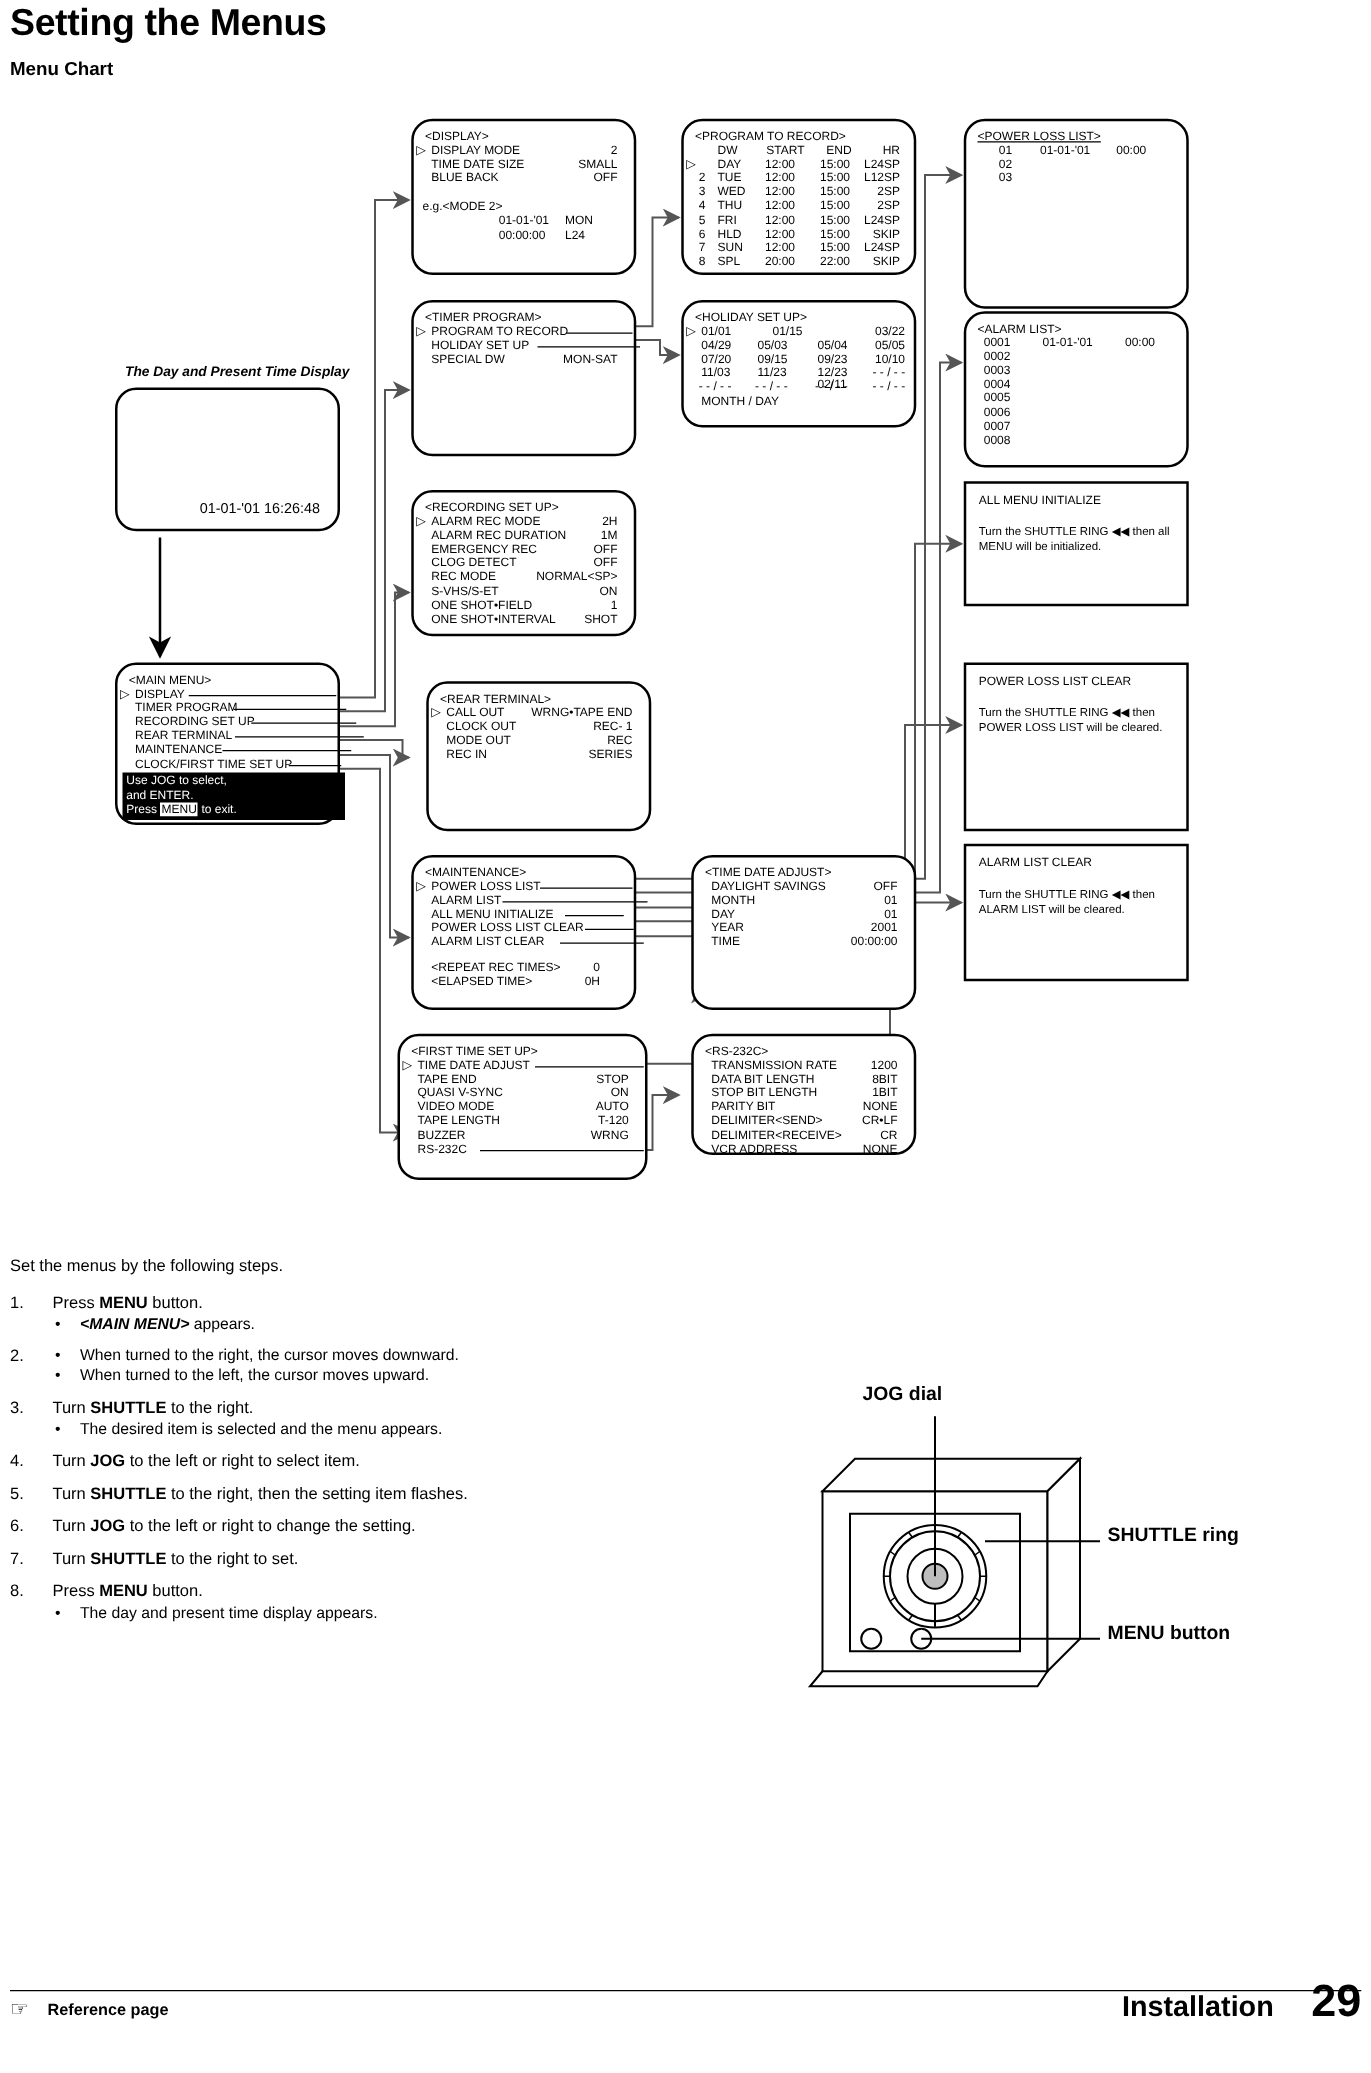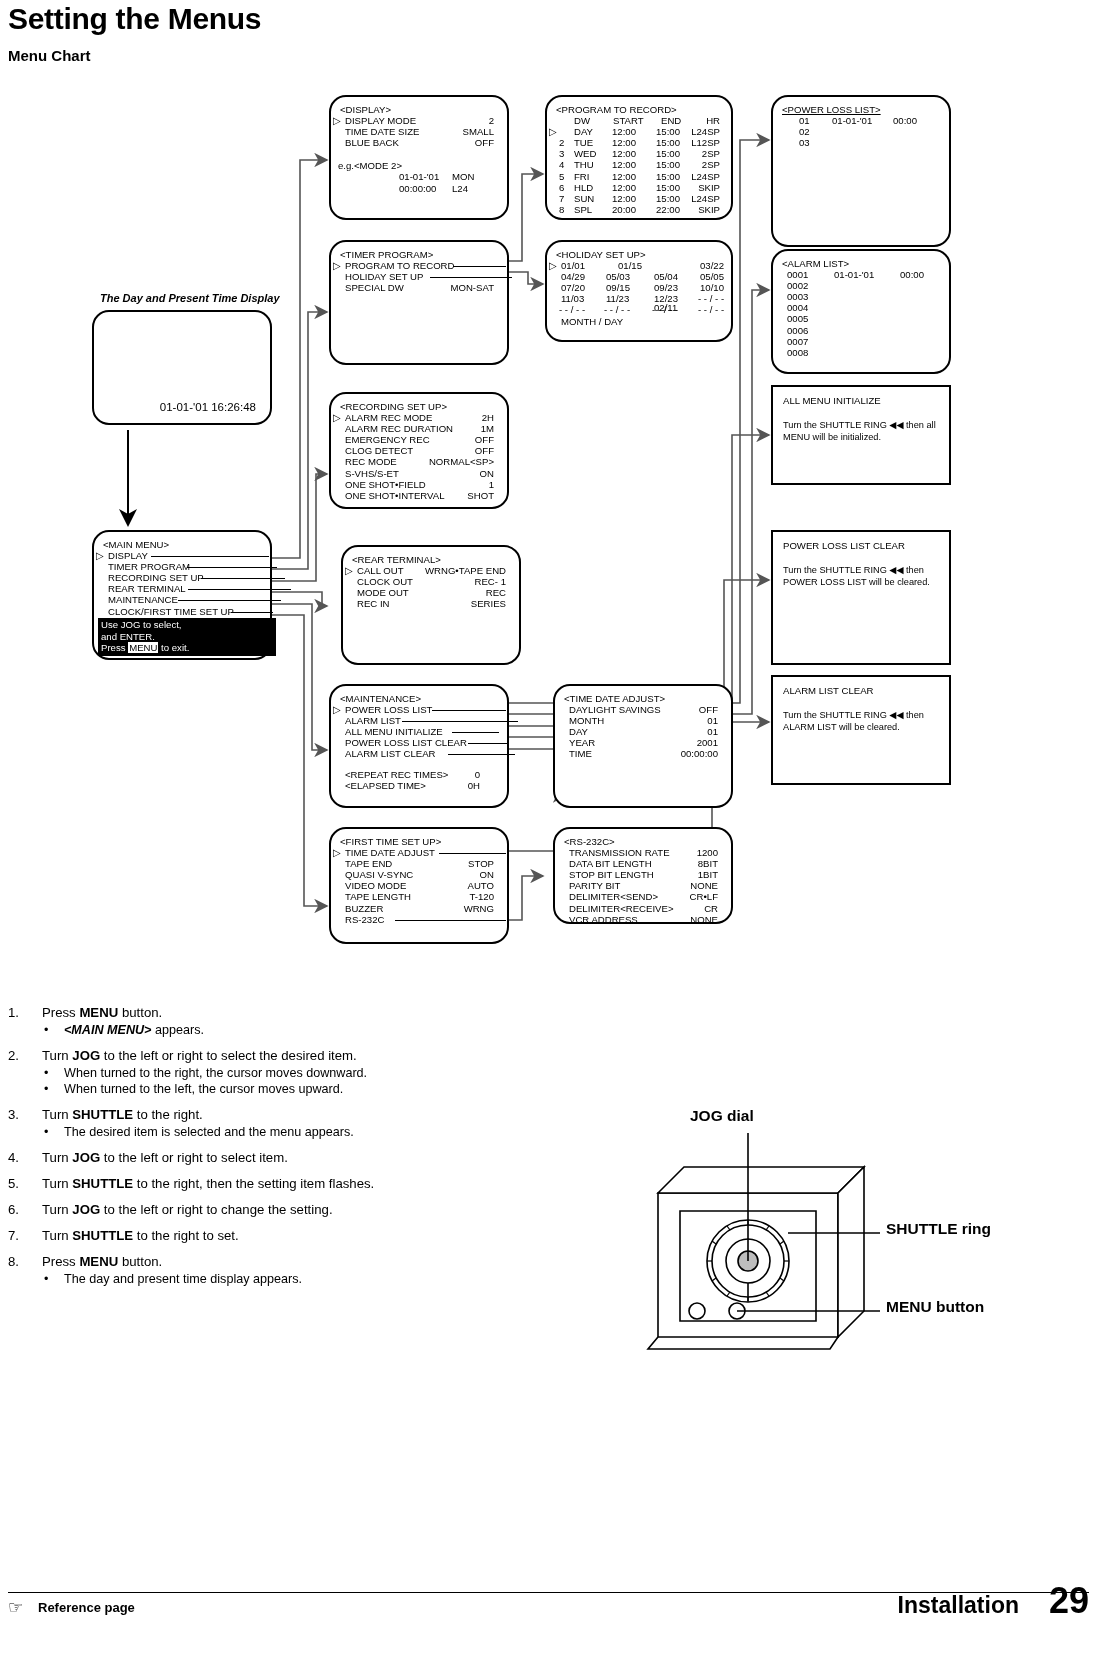--- a/index.html
+++ b/index.html
@@ -528,21 +528,21 @@
       <span class="lbl">TIME</span>
       <span class="val rt" style="right:4px;">00:00:00</span>
     </div>
   </div>
 
   <div class="info" style="left:771px; top:675px; width:180px; height:110px;">
     <div class="hd">ALARM LIST CLEAR</div>
     <div class="bd">Turn the SHUTTLE RING ◀◀ then ALARM LIST will be cleared.</div>
   </div>
 
-  <div class="osd" style="left:329px; top:827px; width:180px; height:117px;">
+  <div class="osd" style="left:318px; top:827px; width:200px; height:117px;">
     <span class="ttl">&lt;FIRST TIME SET UP&gt;</span>
     <div class="row">
       <span class="cur">▷</span>
       <span class="lbl">TIME DATE ADJUST</span>
       <span class="leader" style="left:99px; right:-8px;"></span>
     </div>
     <div class="row">
       <span class="lbl">TAPE END</span>
       <span class="val rt" style="right:4px;">STOP</span>
     </div>
@@ -596,30 +596,30 @@
     </div>
     <div class="row">
       <span class="lbl">VCR ADDRESS</span>
       <span class="val rt" style="right:4px;">NONE</span>
     </div>
   </div>
 
 </div>
 
 <div class="steps">
+  <p class="lead">Set the menus by the following steps.</p>
 
   <div class="step">
     <span class="num">1.</span>
     <p class="hd"><span>Press </span><b>MENU</b><span> button.</span></p>
     <p class="sub"><span class="bul">•</span><i class="bi">&lt;MAIN MENU&gt;</i><span> appears.</span></p>
   </div>
 
   <div class="step">
     <span class="num">2.</span>
-    <p class="hd"><span>Turn </span><b>JOG</b><span> to the left or right to select the desired item.</span></p>
     <p class="sub"><span class="bul">•</span><span>When turned to the right, the cursor moves downward.</span></p>
     <p class="sub"><span class="bul">•</span><span>When turned to the left, the cursor moves upward.</span></p>
   </div>
 
   <div class="step">
     <span class="num">3.</span>
     <p class="hd"><span>Turn </span><b>SHUTTLE</b><span> to the right.</span></p>
     <p class="sub"><span class="bul">•</span><span>The desired item is selected and the menu appears.</span></p>
   </div>
 

